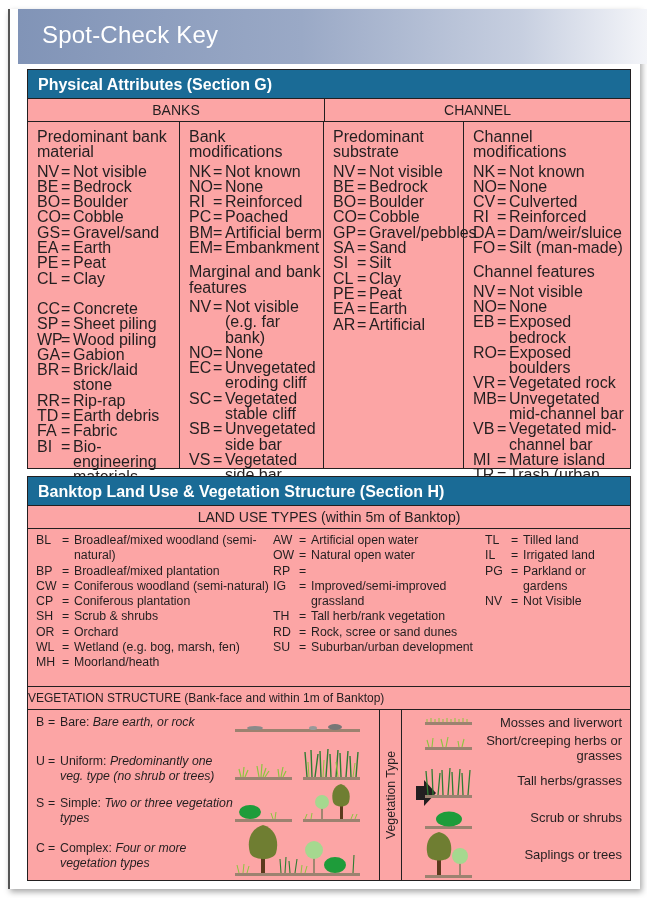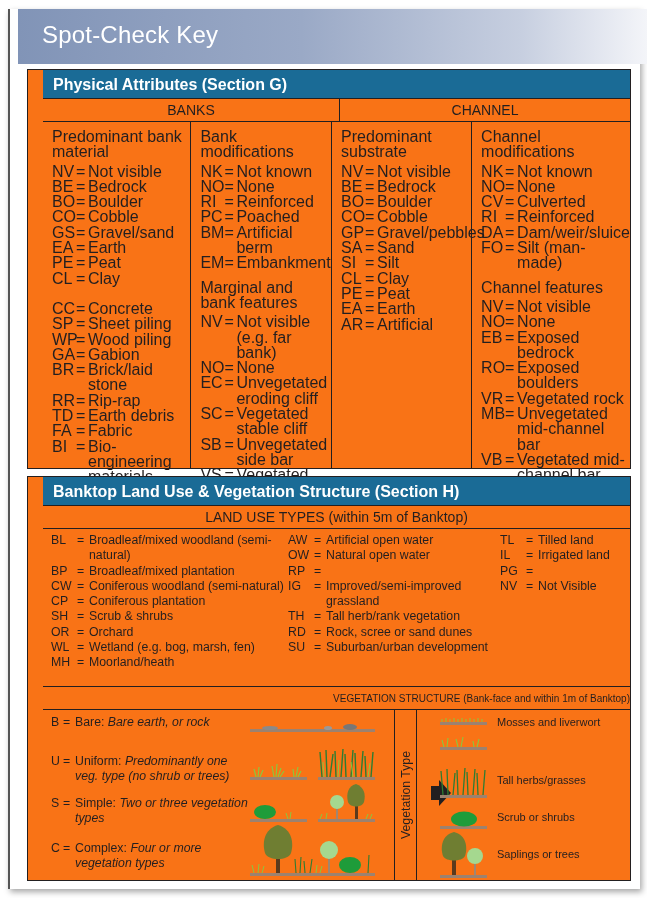--- a/index.html
+++ b/index.html
@@ -14,21 +14,21 @@
   }
   .banner {
     position: absolute; left: 8px; top: 0; width: 630px; height: 55px;
     background: linear-gradient(90deg, #8194b7 0%, #9aa9c6 45%, #c7cfe0 80%, #f4f5f9 100%);
   }
   .banner-title {
     position: absolute; left: 24px; top: 12px; font-size: 24px; color: #ffffff; letter-spacing: 0.2px;
   }
 
   .section {
-    position: absolute; left: 17px; width: 604px; border: 1.2px solid #231f20; background: #f97316; padding-left: 15px;
+    position: absolute; left: 17px; width: 604px; border: 1.2px solid #231f20; background: #fca5a5;
   }
   .section-head {
     background: #1a6b96; color: #fff; font-weight: bold; font-size: 16px;
     height: 29px; line-height: 29px; padding-left: 10px; border-bottom: 1.2px solid #231f20;
   }
   .subhead-row { display: flex; border-bottom: 1.2px solid #231f20; height: 23px; }
   .subhead { flex: 1; text-align: center; font-size: 14px; line-height: 23px; }
   .subhead + .subhead { border-left: 1.2px solid #231f20; }
 
   
@@ -44,38 +44,38 @@
   .eq { flex: none; width: 12px; }
   .def { flex: 1; }
   .spacer { height: 15px; }
 
   
   #secH { top: 467px; height: 405px; }
   .land { display: flex; height: 158px; border-bottom: 1.2px solid #231f20; padding: 4px 0 0 8px; font-size: 12.3px; line-height: 15.3px; }
   .land .lc1 { width: 237px; } .land .lc2 { width: 212px; } .land .lc3 { flex: 1; }
   .land .code { width: 26px; }
 
-  .veg-sub { border-bottom: 1.2px solid #231f20; height: 23px; text-align: right; font-size: 10px; line-height: 23px; }
+  .veg-sub { border-bottom: 1.2px solid #231f20; height: 23px; text-align: left; font-size: 12px; line-height: 23px; }
   .veg { display: flex; height: 170px; }
   .veg-left { width: 352px; position: relative; border-right: 1.2px solid #231f20; }
   .veg-mid { width: 22px; position: relative; border-right: 1.2px solid #231f20; }
   .veg-right { flex: 1; position: relative; }
   .vrow { position: absolute; left: 8px; font-size: 12.3px; line-height: 15.3px; width: 200px; }
   .vrow .code { width: 12px; }
   .vrow i { font-style: italic; }
   .vtext-rot {
     position: absolute; left: 11px; top: 85px; transform: translate(-50%, -50%) rotate(-90deg);
     white-space: nowrap; font-size: 12.3px;
   }
   .arrow {
     position: absolute; left: 22px; top: 70px; width: 0; height: 0;
     border-top: 13px solid transparent; border-bottom: 13px solid transparent; border-left: 12px solid #231f20;
   }
   .arrow-stem { position: absolute; left: 14px; top: 76px; width: 9px; height: 14px; background: #231f20; }
-  .vt-item { position: absolute; left: 80px; font-size: 11px; line-height: 15.3px; width: 140px; }
+  .vt-item { position: absolute; left: 80px; font-size: 13px; line-height: 15.3px; width: 140px; text-align: right; }
 
   .ground { position: absolute; height: 3px; background: #9c8270; }
   svg { position: absolute; overflow: visible; }
 </style>
 </head>
 <body>
 
 <div class="page">
   <div class="banner">
     <div class="banner-title">Spot-Check Key</div>
@@ -472,20 +472,21 @@
             <span class="def">Tilled land</span>
           </div>
           <div class="entry">
             <span class="code">IL</span>
             <span class="eq">=</span>
             <span class="def">Irrigated land</span>
           </div>
           <div class="entry">
             <span class="code">PG</span>
             <span class="eq">=</span>
+            <span class="def">Parkland or gardens</span>
           </div>
           <div class="entry">
             <span class="code">NV</span>
             <span class="eq">=</span>
             <span class="def">Not Visible</span>
           </div>
         </div>
     </div>
     <div class="veg-sub">VEGETATION STRUCTURE (Bank-face and within 1m of Banktop)</div>
     <div class="veg">
@@ -583,20 +584,21 @@
         <div class="ground" style="left:23px;top:12px;width:47px;"></div>
         <svg style="left:23px;top:8px" width="47" height="4">
             <path d="M2 4 L2 1 M6 4 L6 0 M10 4 L10 1 M14 4 L14 0 M18 4 L18 1 M22 4 L22 0 M26 4 L26 1 M30 4 L30 0 M34 4 L34 1 M38 4 L38 0 M42 4 L42 1" stroke="#8cc63f" stroke-width="1"></path>
           </svg>
         <div class="vt-item" style="top:5px">Mosses and liverwort</div>
 
         <div class="ground" style="left:23px;top:37px;width:47px;"></div>
         <svg style="left:23px;top:27px" width="47" height="10">
             <path d="M4 10 L2 3 M7 10 L8 1 M18 10 L16 2 M21 10 L23 0 M34 10 L33 4 M37 10 L39 2" stroke="#8cc63f" stroke-width="1.1" fill="none"></path>
           </svg>
+        <div class="vt-item" style="top:23px">Short/creeping herbs or grasses</div>
 
         <div class="ground" style="left:23px;top:85px;width:47px;"></div>
         <svg style="left:23px;top:58px" width="47" height="27">
             <path d="M3 27 L1 3 M8 27 L7 1 M13 27 L15 5 M18 27 L17 2 M23 27 L25 0 M28 27 L27 4 M33 27 L35 1 M38 27 L37 5 M43 27 L45 2" stroke="#2e7d32" stroke-width="1.3" fill="none"></path>
           </svg>
         <div class="vt-item" style="top:63px">Tall herbs/grasses</div>
 
         <div class="ground" style="left:23px;top:116px;width:47px;"></div>
         <svg style="left:23px;top:100px" width="47" height="16">
             <ellipse cx="24" cy="9" rx="13" ry="7.5" fill="#1e9c3a"></ellipse>

